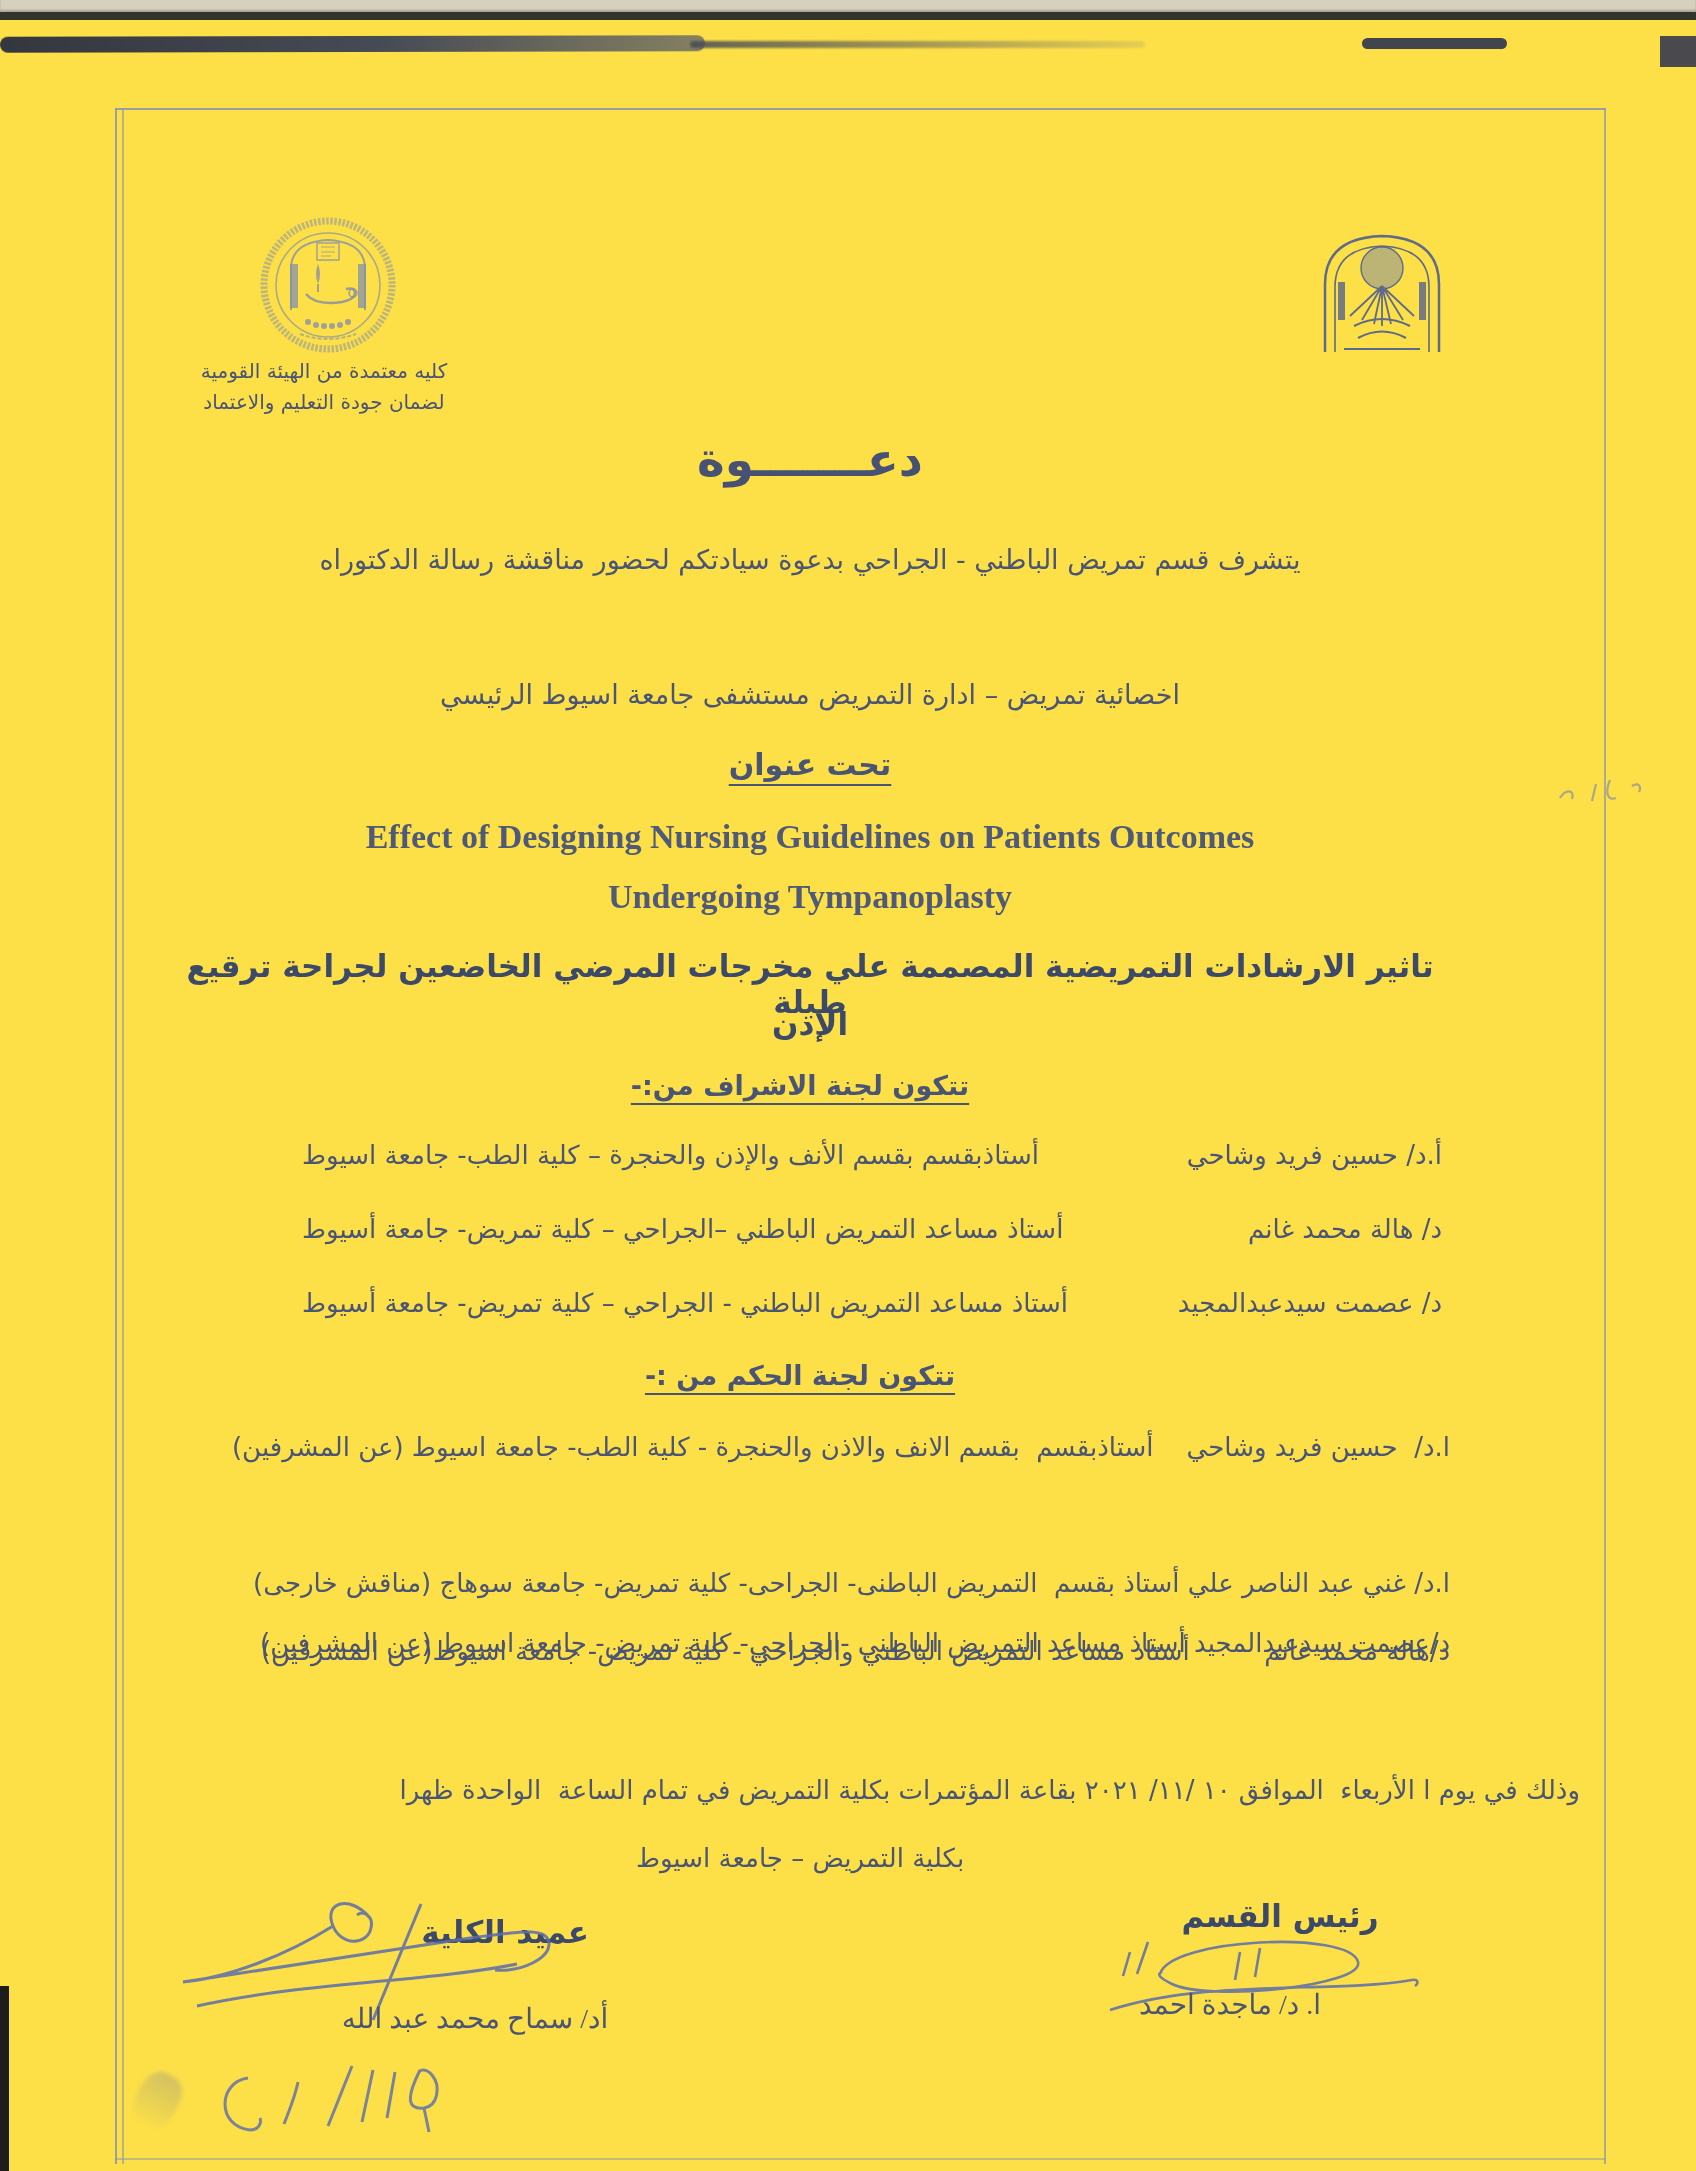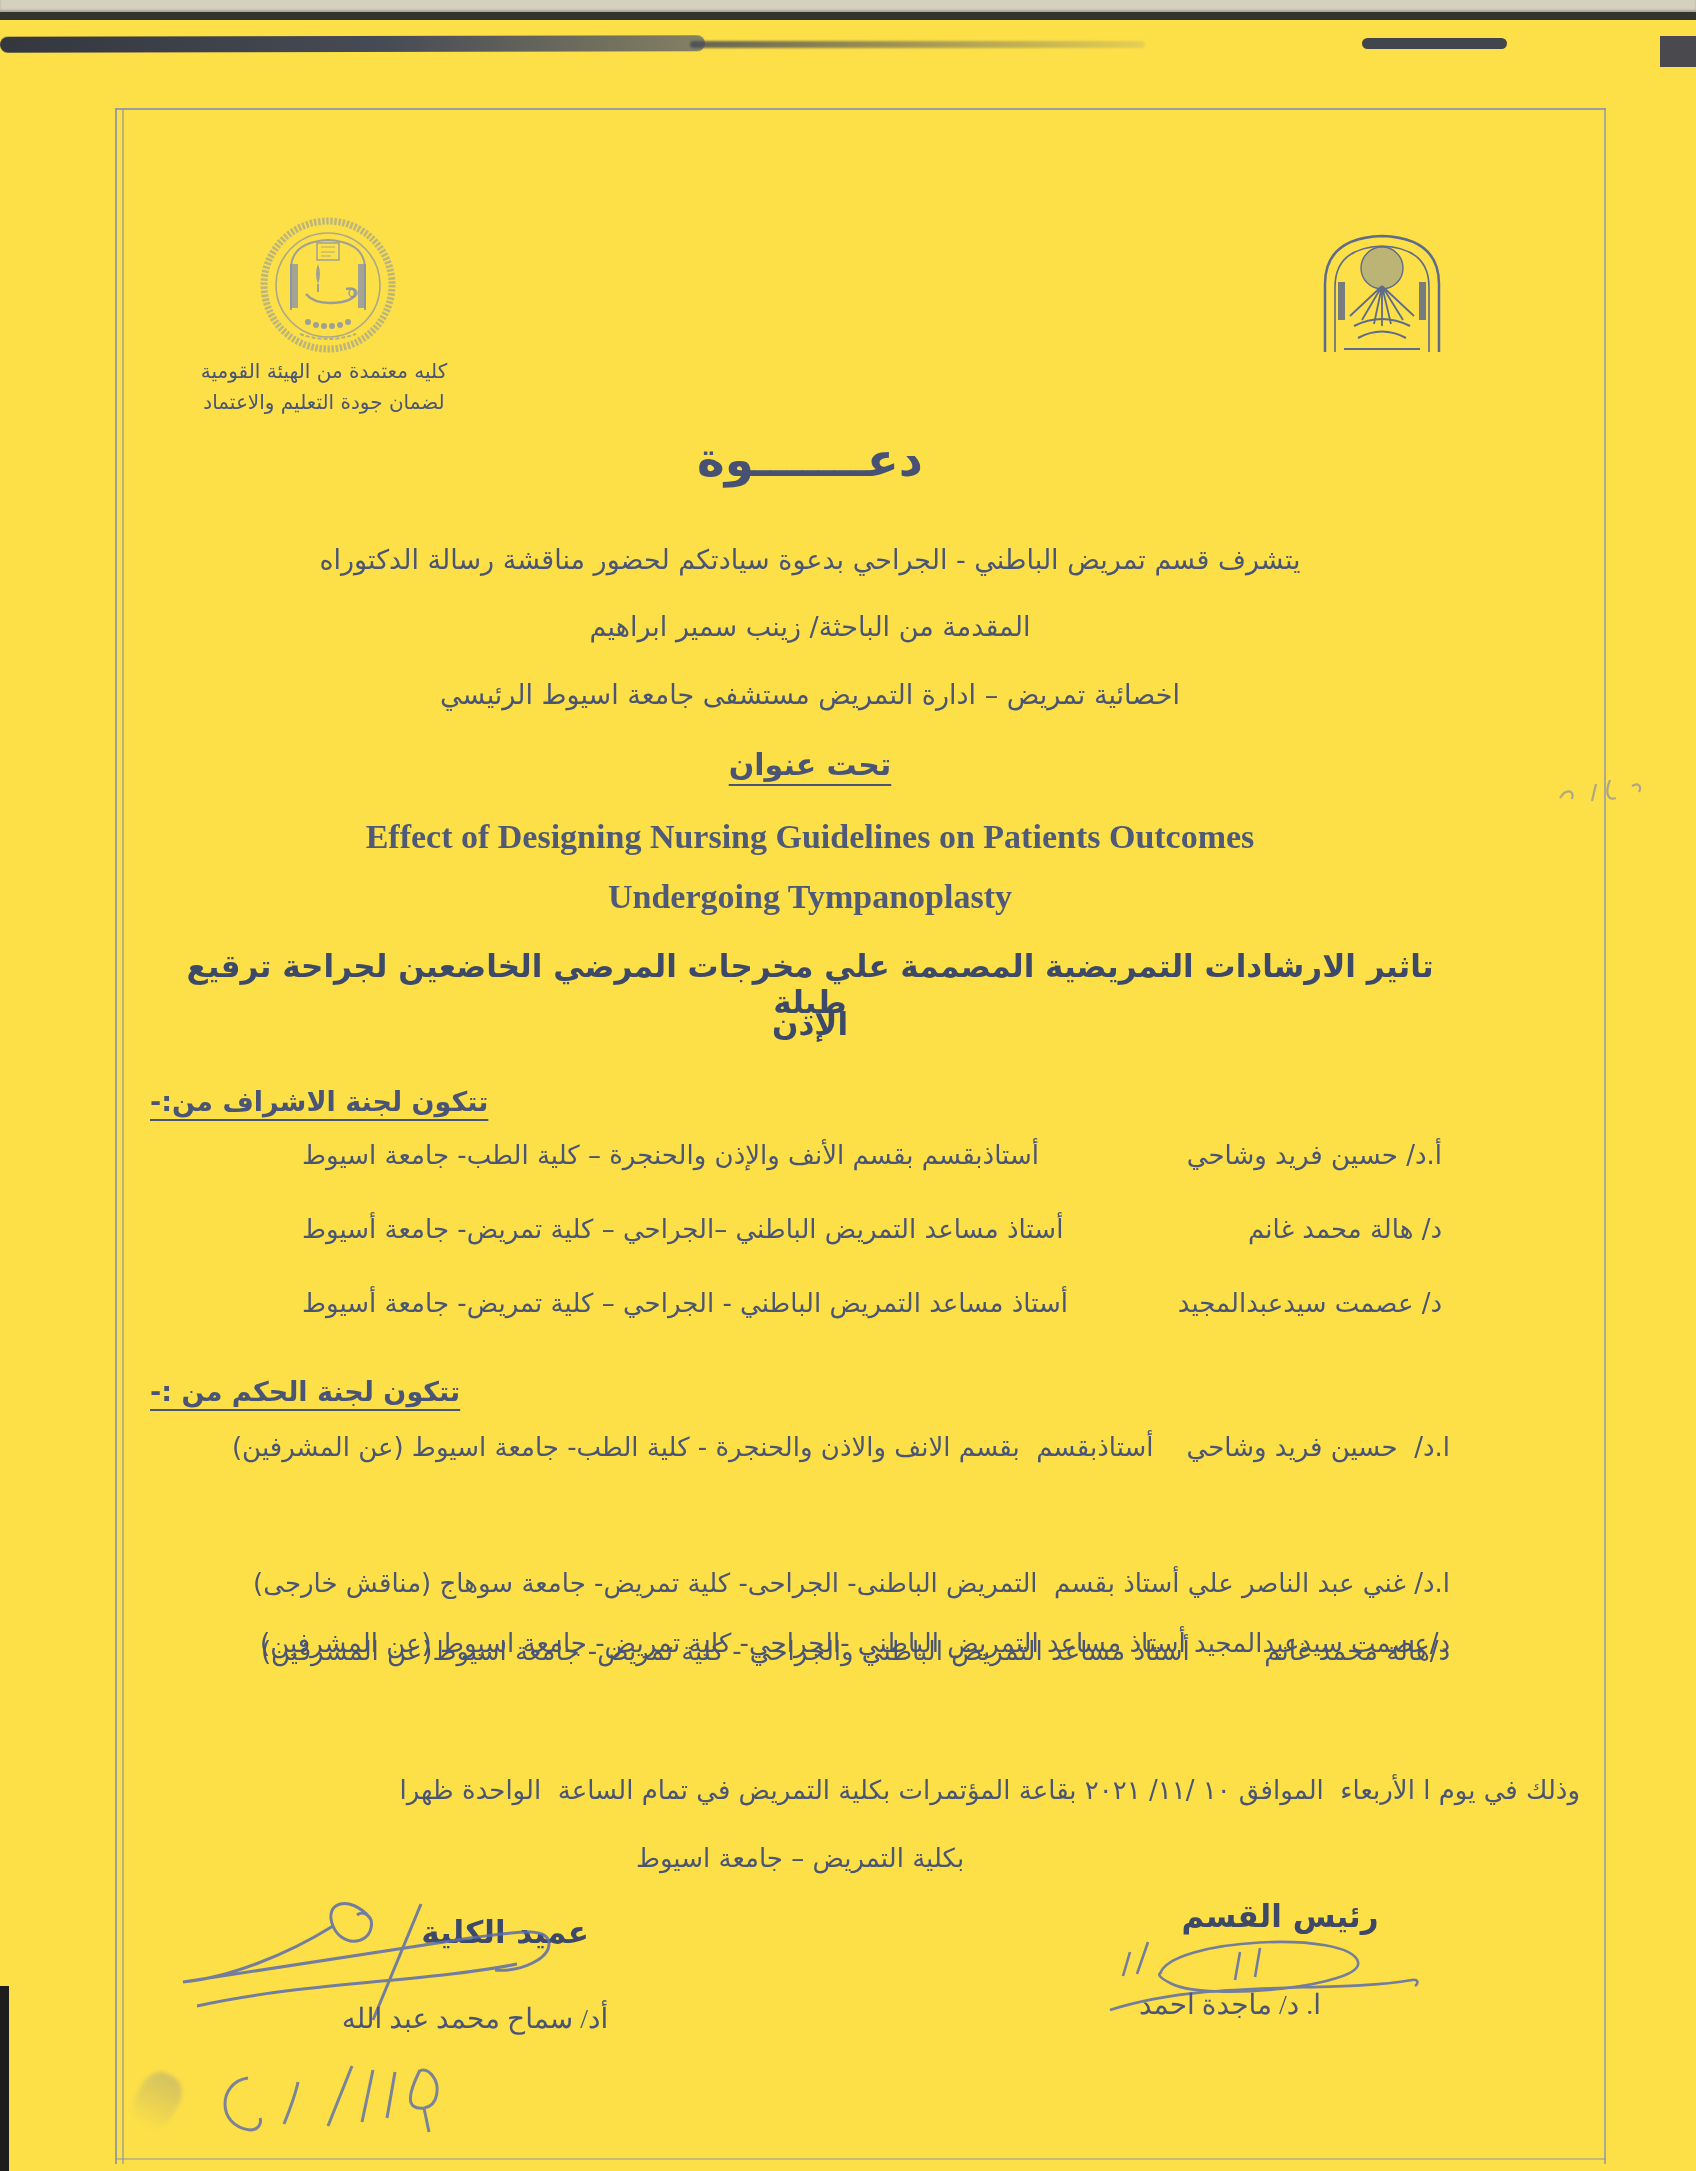--- a/index.html
+++ b/index.html
@@ -47,22 +47,22 @@
   .under-heading { top:747px; font-size:30px; font-weight:bold;
     text-decoration: underline; text-underline-offset: 9px; text-decoration-thickness: 2px; }
   .en-title { font-family:"Liberation Serif","DejaVu Serif",serif; font-weight:bold; color:#4e5a78; font-size:34px; }
   .en-1 { top:818px; }
   .en-2 { top:878px; }
   .ar-title { font-size:31px; font-weight:bold; color:#3d4968; }
   .ar-t1 { top:948px; }
   .ar-t2 { top:1006px; }
 
   .list-col { left:150px; width:1300px; }
-  .sec-heading { font-size:27px; font-weight:bold; text-align:left;
-    text-decoration: underline; text-underline-offset: 8px; text-decoration-thickness: 2px; margin-top: 16px; }
+  .sec-heading { font-size:27px; font-weight:bold; text-align:center;
+    text-decoration: underline; text-underline-offset: 8px; text-decoration-thickness: 2px; }
   .sup-heading { top:1070px; }
   .sup-row { display:flex; direction:rtl; justify-content:space-between;
     padding: 0 8px 0 152px; font-size:26px; }
   .sup-1 { top:1140px; }
   .sup-2 { top:1214px; }
   .sup-3 { top:1288px; }
   .jury-heading { top:1360px; }
   .jury-row { font-size:26px; text-align:right; white-space:pre-wrap; }
   .jury-bold { font-weight:bold; color:#3d4968; }
   .jr-1 { top:1432px; }
@@ -142,21 +142,20 @@
       <rect x="103" y="54" width="7" height="38" fill="#5f6b8a" stroke="none" opacity=".85"></rect>
       <path d="M38,98 Q66,84 94,98" stroke-width="2.2"></path>
       <path d="M42,110 Q66,97 90,110" stroke-width="2.2"></path>
       <path d="M28,121 L104,121" stroke-width="2"></path>
     </svg>
   </div>
 
   <div class="abs center-col invite-title ar">دعـــــــوة</div>
 
   <div class="abs center-col intro-1 ar">يتشرف قسم تمريض الباطني - الجراحي بدعوة سيادتكم لحضور مناقشة رسالة الدكتوراه</div>
-  <div class="abs center-col intro-2 ar">المقدمة من الباحثة/  زينب سمير ابراهيم</div>
   <div class="abs center-col intro-3 ar">اخصائية تمريض – ادارة التمريض مستشفى جامعة اسيوط الرئيسي</div>
 
   <div class="abs center-col under-heading ar">تحت عنوان</div>
 
   <div class="abs center-col en-title en-1">Effect of Designing Nursing Guidelines on Patients Outcomes</div>
   <div class="abs center-col en-title en-2">Undergoing Tympanoplasty</div>
 
   <div class="abs center-col ar-title ar-t1 ar">تاثير الارشادات التمريضية المصممة علي مخرجات المرضي الخاضعين لجراحة ترقيع طبلة</div>
   <div class="abs center-col ar-title ar-t2 ar">الإذن</div>
 

